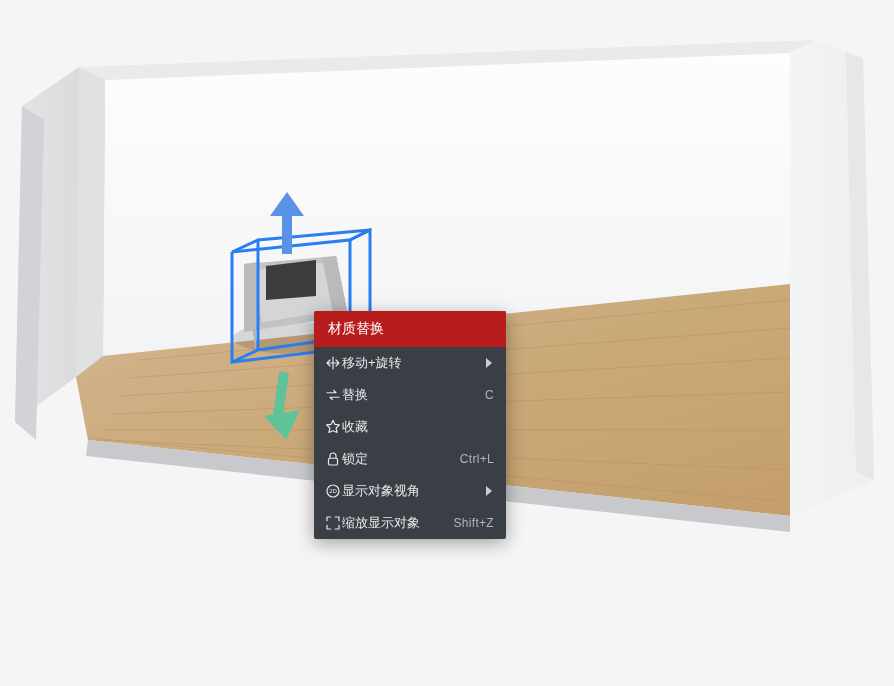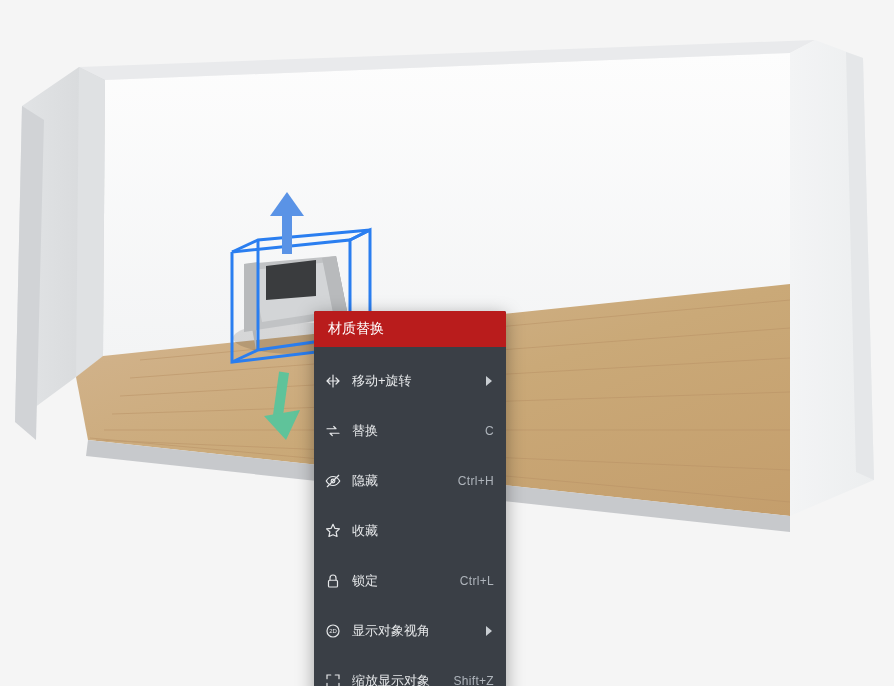--- a/index.html
+++ b/index.html
@@ -30,25 +30,24 @@
     padding: 9px 14px 9px 14px;
     font-size: 14px;
     color: #ffffff;
     background: #b91c1c;
   }
   .menu-item {
     display: flex;
     align-items: center;
     height: 32px;
     padding: 0 12px 0 10px;
-    gap: 10px;
+    gap: 0;
     cursor: pointer;
     color: #e6e8ea;
     position: relative;
-    margin-top: 18px;
   }
   .menu-icon {
     width: 18px; height: 18px; flex: 0 0 18px;
     display: inline-flex; align-items: center; justify-content: center;
     color: #e6e8ea;
   }
   .menu-icon svg { width: 18px; height: 18px; fill: none; stroke: currentColor; stroke-width: 1.6; }
   .menu-label { flex: 1 1 auto; white-space: nowrap; }
   .menu-shortcut {
     flex: 0 0 auto;
@@ -178,31 +177,20 @@
     <span class="menu-icon">
       <svg viewBox="0 0 24 24">
           <path d="M4 9h12l-3-3M20 15H8l3 3" stroke-linecap="round" stroke-linejoin="round"></path>
         </svg>
     </span>
     <span class="menu-label">替换</span>
     <span class="menu-shortcut">C</span>
   </div>
 
 
-  <div class="menu-item">
-    <span class="menu-icon">
-      <svg viewBox="0 0 24 24">
-          <path d="M3 12s3.5-6 9-6 9 6 9 6-3.5 6-9 6-9-6-9-6z"></path>
-          <circle cx="12" cy="12" r="2.5"></circle>
-          <line x1="4" y1="20" x2="20" y2="4"></line>
-        </svg>
-    </span>
-    <span class="menu-label">隐藏</span>
-    <span class="menu-shortcut">Ctrl+H</span>
-  </div>
 
   <div class="menu-item">
     <span class="menu-icon">
       <svg viewBox="0 0 24 24">
           <path d="M12 3l2.6 5.6 6 .6-4.5 4.1 1.3 6L12 16.9 6.6 19.3l1.3-6L3.4 9.2l6-.6L12 3z" stroke-linejoin="round"></path>
         </svg>
     </span>
     <span class="menu-label">收藏</span>
     <span class="menu-shortcut"></span>
   </div>

